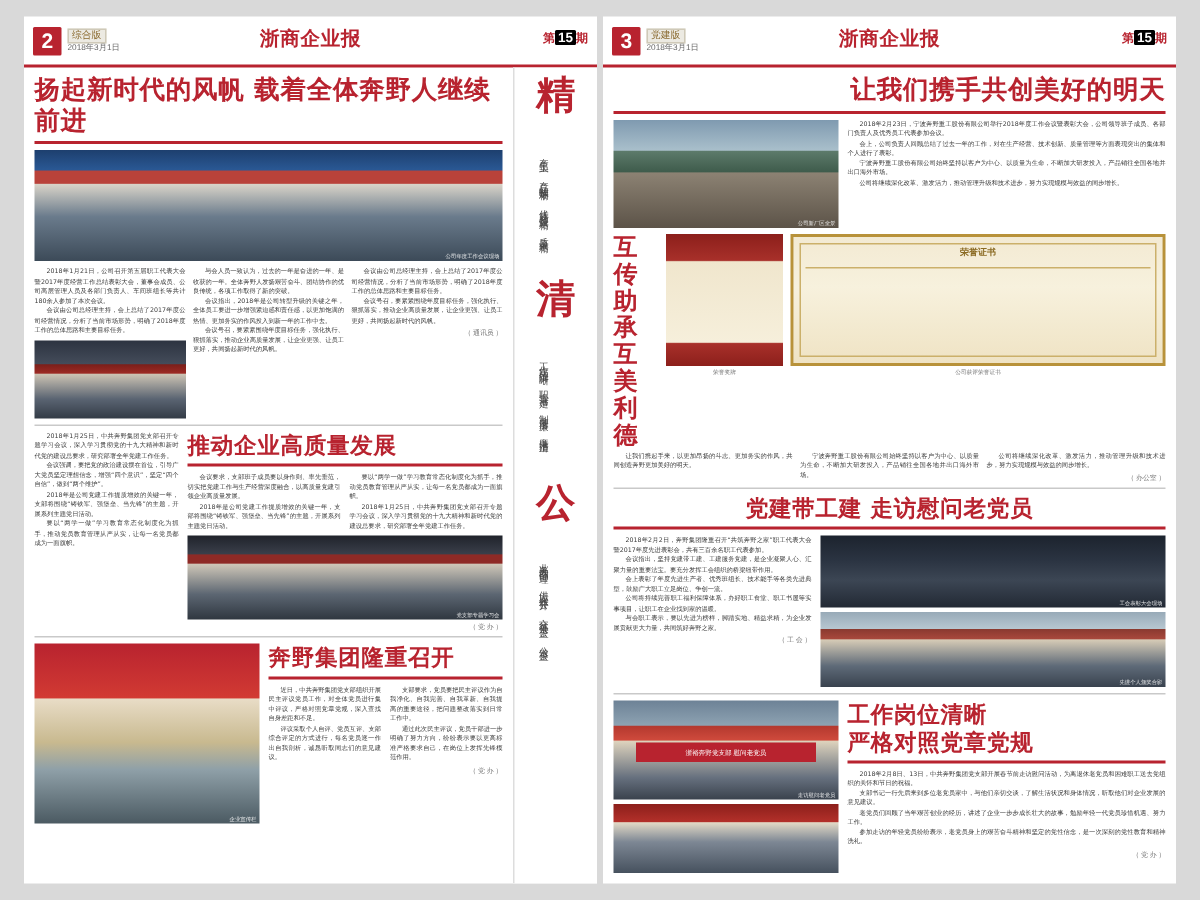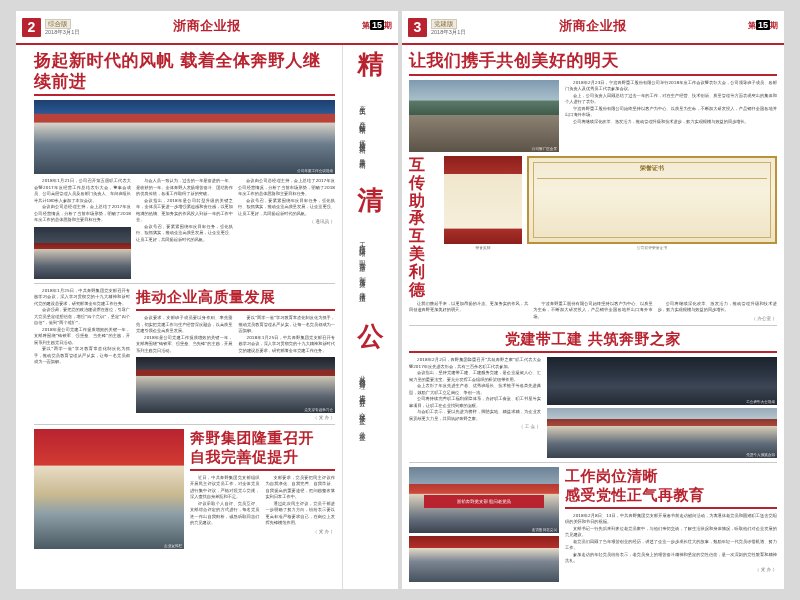--- a/index.html
+++ b/index.html
@@ -229,21 +229,21 @@
         <span class="date">2018年3月1日</span>
       </div>
       <div class="mh-logo">
         <span class="logo-txt">浙商企业报</span>
       </div>
       <div class="mh-issue">
         <span>第</span><span class="num">15</span><span>期</span>
       </div>
     </div>
 
-    <div style="position:absolute; left:0; top:34px; width:326px; bottom:0; padding:5px 7px 0 18px;">
+    <div style="position:absolute; left:0; top:34px; width:326px; bottom:0; padding:5px 7px 0 7px;">
 
       <div>
         <div class="headline h-xl">扬起新时代的风帆 载着全体奔野人继续前进</div>
         <div class="rule"></div>
 
         <div class="photo ph-meeting" style="height:74px; width:100%;">
           <div class="cap">公司年度工作会议现场</div>
         </div>
 
         <div class="cols3" style="margin-top:4px;">
@@ -300,21 +300,20 @@
 
       <div>
         <div class="cols2">
           <div style="width:150px;">
             <div class="photo ph-board" style="height:120px; width:100%;">
               <div class="cap">企业宣传栏</div>
             </div>
           </div>
           <div style="flex:1;">
             <div class="headline h-lg">奔野集团隆重召开</div>
-            <div class="headline h-lg">自我完善促提升</div>
             <div class="rule"></div>
             <div class="cols2">
               <div class="col">
                 <div class="para lead">近日，中共奔野集团党支部组织开展民主评议党员工作，对全体党员进行集中评议，严格对照党章党规，深入查找自身差距和不足。</div>
                 <div class="para lead">评议采取个人自评、党员互评、支部综合评定的方式进行，每名党员逐一作出自我剖析，诚恳听取同志们的意见建议。</div>
               </div>
               <div class="col">
                 <div class="para lead">支部要求，党员要把民主评议作为自我净化、自我完善、自我革新、自我提高的重要途径，把问题整改落实到日常工作中。</div>
                 <div class="para lead">通过此次民主评议，党员干部进一步明确了努力方向，纷纷表示要以更高标准严格要求自己，在岗位上发挥先锋模范作用。</div>
                 <div class="sig">（ 党 办 ）</div>
@@ -355,21 +354,21 @@
         <span class="logo-txt">浙商企业报</span>
       </div>
       <div class="mh-issue">
         <span>第</span><span class="num">15</span><span>期</span>
       </div>
     </div>
 
     <div class="body">
 
       <div>
-        <div class="headline h-xl" style="text-align:left;">让我们携手共创美好的明天</div>
+        <div class="headline h-xl" style="text-align:right;">让我们携手共创美好的明天</div>
         <div class="rule"></div>
 
         <div class="cols2">
           <div style="width:150px;">
             <div class="photo ph-outdoor" style="height:72px; width:100%;">
               <div class="cap">公司新厂区全景</div>
             </div>
           </div>
           <div style="flex:1;">
             <div class="para lead">2018年2月23日，宁波奔野重工股份有限公司举行2018年度工作会议暨表彰大会，公司领导班子成员、各部门负责人及优秀员工代表参加会议。</div>
@@ -407,21 +406,21 @@
           <div class="col">
             <div class="para lead">公司将继续深化改革、激发活力，推动管理升级和技术进步，努力实现规模与效益的同步增长。</div>
             <div class="sig">（ 办公室 ）</div>
           </div>
         </div>
       </div>
 
       <div class="thin-rule"></div>
 
       <div>
-        <div class="headline h-lg" style="text-align:center;">党建带工建 共筑奔野之家</div>
+        <div class="headline h-lg" style="text-align:center;">党建带工建 走访慰问老党员</div>
         <div class="rule"></div>
 
         <div class="cols2">
           <div style="width:132px;">
             <div class="para lead">2018年2月2日，奔野集团隆重召开“共筑奔野之家”职工代表大会暨2017年度先进表彰会，共有三百余名职工代表参加。</div>
             <div class="para lead">会议指出，坚持党建带工建、工建服务党建，是企业凝聚人心、汇聚力量的重要法宝。要充分发挥工会组织的桥梁纽带作用。</div>
             <div class="para lead">会上表彰了年度先进生产者、优秀班组长、技术能手等各类先进典型，鼓励广大职工立足岗位、争创一流。</div>
             <div class="para lead">公司将持续完善职工福利保障体系，办好职工食堂、职工书屋等实事项目，让职工在企业找到家的温暖。</div>
             <div class="para lead">与会职工表示，要以先进为榜样，脚踏实地、精益求精，为企业发展贡献更大力量，共同筑好奔野之家。</div>
             <div class="sig">（ 工 会 ）</div>
@@ -445,21 +444,21 @@
             <div class="photo ph-visit" style="height:66px; width:100%;">
               <div style="position:absolute; left:10%; right:10%; top:42%; height:13px; background:#b8232f; display:flex; align-items:center; justify-content:center;">
                 <span style="font-size:4.4px; color:#fff;">浙裕奔野党支部 慰问老党员</span>
               </div>
               <div class="cap">走访慰问老党员</div>
             </div>
             <div class="photo ph-room-red" style="height:46px; width:100%; margin-top:3px;"></div>
           </div>
           <div style="flex:1;">
             <div class="headline h-lg">工作岗位清晰</div>
-            <div class="headline h-lg">感受党性正气再教育</div>
+            <div class="headline h-lg">严格对照党章党规</div>
             <div class="rule"></div>
             <div class="para lead">2018年2月8日、13日，中共奔野集团党支部开展春节前走访慰问活动，为离退休老党员和困难职工送去党组织的关怀和节日的祝福。</div>
             <div class="para lead">支部书记一行先后来到多位老党员家中，与他们亲切交谈，了解生活状况和身体情况，听取他们对企业发展的意见建议。</div>
             <div class="para lead">老党员们回顾了当年艰苦创业的经历，讲述了企业一步步成长壮大的故事，勉励年轻一代党员珍惜机遇、努力工作。</div>
             <div class="para lead">参加走访的年轻党员纷纷表示，老党员身上的艰苦奋斗精神和坚定的党性信念，是一次深刻的党性教育和精神洗礼。</div>
             <div class="sig">（ 党 办 ）</div>
           </div>
         </div>
       </div>
 

